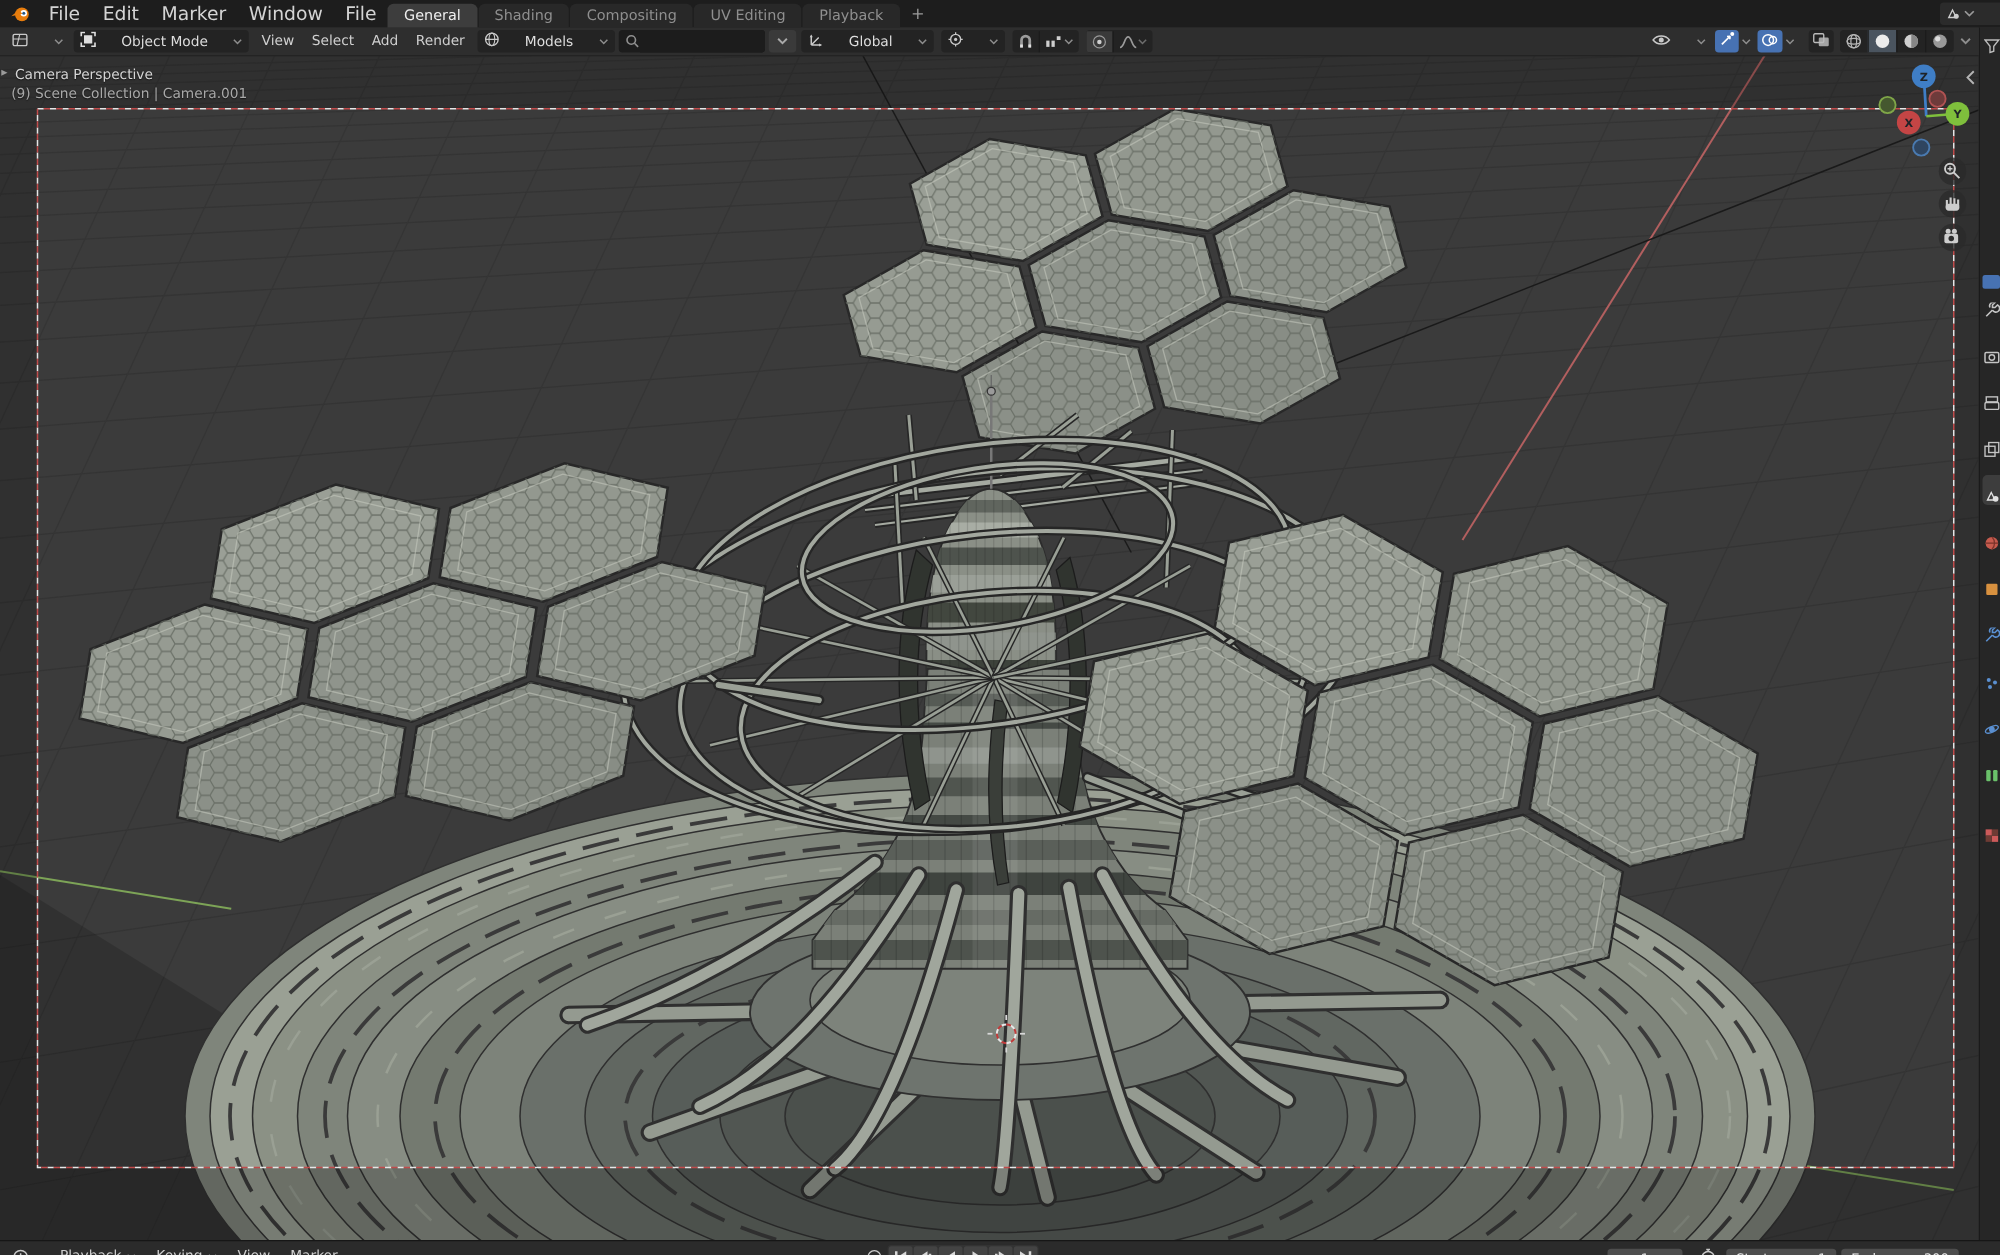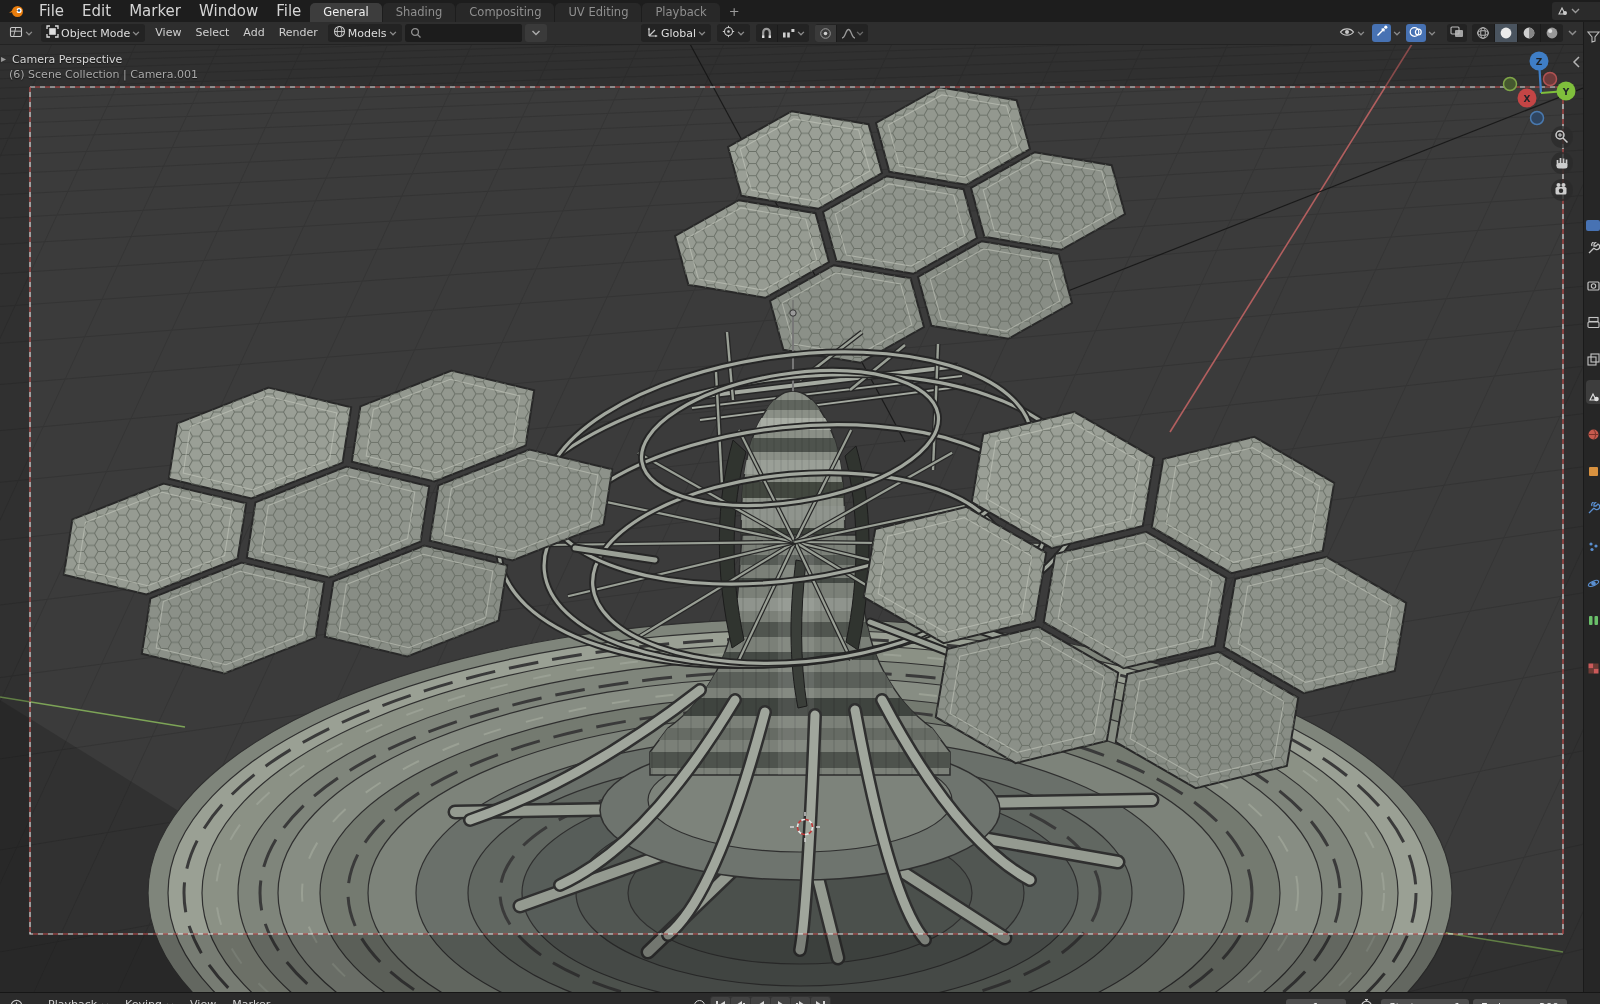--- a/index.html
+++ b/index.html
@@ -12,21 +12,21 @@
   .tabs{display:flex;align-items:flex-end;height:22px;}
   .tab{font-size:11.5px;color:#8f8f8f;background:#282828;padding:0 13px;border-radius:5px 5px 0 0;margin-right:1px;height:19px;line-height:19px;white-space:nowrap}
   .tab.active{background:#3d3d3d;color:#efefef}
   .tab-add{font-size:13px;color:#9a9a9a;padding:0 8px;height:19px;line-height:18px}
   .scene-sel{position:absolute;left:1552px;top:2px;width:60px;height:18px;background:#2b2b2b;border-radius:3px;display:flex;align-items:center;padding:0 4px;gap:3px}
   
   .vph{position:absolute;left:0;top:22px;width:1583px;height:22px;background:#2e2e2e;z-index:25;border-bottom:1px solid #232323}
   .vph-left{position:absolute;left:4px;top:0;height:22px;display:flex;align-items:center;gap:3px}
   .vph-center{position:absolute;left:641px;top:0;height:22px;display:flex;align-items:center;gap:6px}
   .vph-right{position:absolute;right:6px;top:0;height:22px;display:flex;align-items:center;gap:5px}
-  .hbtn{height:18px;border-radius:3px;background:#232323;display:flex;align-items:center;padding:0 5px;gap:2px;color:#dedede;font-size:11px;white-space:nowrap}
+  .hbtn{height:18px;border-radius:3px;background:#232323;display:flex;align-items:center;padding:0 5px;gap:20px;color:#dedede;font-size:11px;white-space:nowrap}
   .hbtn.flat{background:transparent}
   .hbtn.on{background:#4772b3}
   .seg{display:flex;background:#232323;border-radius:3px;overflow:hidden;height:18px;align-items:center}
   .seg>span{padding:2px 4px;display:flex;align-items:center;border-left:1px solid #1b1b1b}
   .seg>span:first-child{border-left:none}
   .seg>span.on{background:#4a545f}
   .hmenu{color:#d0d0d0;font-size:11px;padding:0 7px;height:22px;line-height:22px;white-space:nowrap}
   .search{height:18px;width:92px;background:#1c1c1c;border:none;border-radius:0 3px 3px 0;color:#ddd;font-size:11px;outline:none;padding:0 4px}
   .searchwrap{display:flex;align-items:center;height:18px;background:#1c1c1c;border-radius:3px;padding-left:5px}
   
@@ -693,21 +693,21 @@
           <rect x="1556.5" y="163" width="11" height="5.5" rx="2.5" fill="#cdcdcd"></rect>
           <circle cx="1558.5" cy="185" r="2" fill="#cdcdcd"></circle>
           <circle cx="1563.5" cy="185" r="2" fill="#cdcdcd"></circle>
           <rect x="1555.5" y="187" width="11" height="7.5" rx="1.5" fill="#cdcdcd"></rect>
           <circle cx="1561" cy="190.7" r="2.2" fill="#2d2d2d"></circle>
         </g>
         <path d="M1579,57 l-5,5 5,5" stroke="#b5b5b5" stroke-width="1.5" fill="none"></path>
       </svg>
     <span class="tool-toggle">▸</span>
     <div class="vp-label1">Camera Perspective</div>
-    <div class="vp-label2">(6) Scene Collection | Camera.001</div>
+    <div class="vp-label2">(9) Scene Collection | Camera.001</div>
   </div>
 
   <div class="props" id="props-strip">
       <div class="ptab" style="top: 6px;"><svg width="13" height="13" viewBox="0 0 13 13">
           <path d="M1,2 H12 L8,7 V11 L5,12 V7 Z" fill="none" stroke="#bbb" stroke-width="1.1"></path>
         </svg></div>
       <div class="ppill" style="top: 358px;"></div>
       <div style="position: absolute; left: 2px; top: 198px; width: 14px; height: 11px; background: rgb(71, 114, 179); border-radius: 2px;"></div>
       <div class="ptab" style="top: 218px;"><svg width="13" height="13" viewBox="0 0 13 13">
           <path d="M2,11 L7,6 M7,6 a3,3 0 1 0 4,-4 l-2,2 -2,0 0,-2 2,-2 a3,3 0 0 0 -4,4" fill="none" stroke="#c4c4c4" stroke-width="1.3"></path>

